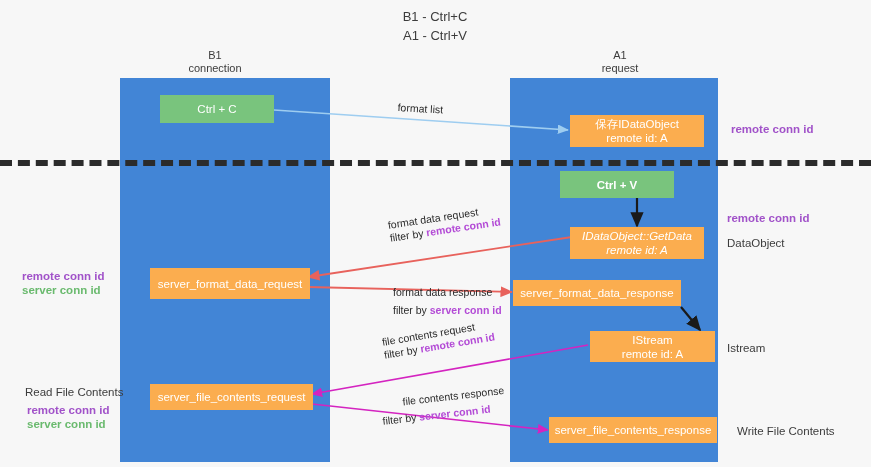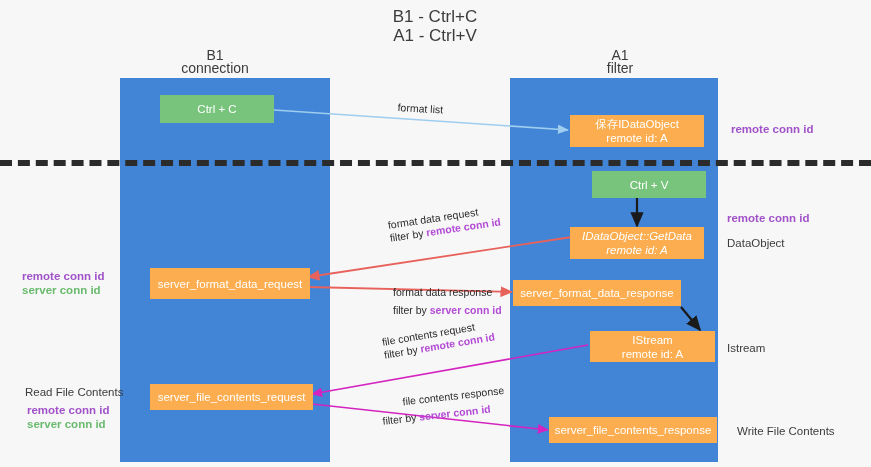--- a/index.html
+++ b/index.html
@@ -15,29 +15,29 @@
     font-family: "Liberation Sans", sans-serif;
     overflow: hidden;
   }
   .lane {
     position: absolute;
     background: #4285d6;
   }
   .col-title {
     position: absolute;
     text-align: center;
-    font-size: 14px;
+    font-size: 11px;
     color: #3c3c3c;
     line-height: 13px;
     white-space: pre-line;
   }
   .title-top {
     position: absolute;
     text-align: center;
-    font-size: 17px;
+    font-size: 13px;
     color: #3c3c3c;
     line-height: 19px;
     white-space: pre-line;
   }
   .node {
     position: absolute;
     box-sizing: border-box;
     display: flex;
     flex-direction: column;
     align-items: center;
@@ -91,21 +91,21 @@
 <body>
 
 <div id="canvas">
 
   <div class="title-top" style="left:335px; top:7px; width:200px;">B1 - Ctrl+C
 A1 - Ctrl+V</div>
 
   <div class="col-title" style="left:155px; top:49px; width:120px;">B1
 connection</div>
   <div class="col-title" style="left:560px; top:49px; width:120px;">A1
-filter</div>
+request</div>
 
   <div class="lane" style="left:120px; top:78px; width:210px; height:384px;"></div>
   <div class="lane" style="left:510px; top:78px; width:208px; height:384px;"></div>
 
   <svg class="overlay" viewBox="0 0 871 467">
     <defs>
       <marker id="ah-blue" markerWidth="7" markerHeight="6" refX="6.4" refY="3" orient="auto">
         <path d="M0,0 L7,3 L0,6 z" fill="#9ecdf0"></path>
       </marker>
       <marker id="ah-red" markerWidth="7" markerHeight="6" refX="6.4" refY="3" orient="auto">
@@ -134,21 +134,21 @@
     <line x1="312" y1="404" x2="548" y2="430" stroke="#d424c0" stroke-width="1.6" marker-end="url(#ah-mag)"></line>
   </svg>
 
   <div class="dashline" style="top:160px;"></div>
 
   <div class="node green" style="left:160px; top:95px; width:114px; height:28px;">Ctrl + C</div>
 
   <div class="node orange" style="left:570px; top:115px; width:134px; height:32px;text-align:center;">保存IDataObject
 remote id: A</div>
 
-  <div class="node green" style="left:592px; top:171px; width:114px; height:27px;">Ctrl + V</div>
+  <div class="node green" style="left:560px; top:171px; width:114px; height:27px;font-weight:bold;">Ctrl + V</div>
 
   <div class="node orange" style="left:570px; top:227px; width:134px; height:32px;font-style:italic;">IDataObject::GetData
 remote id: A</div>
 
   <div class="node orange" style="left:150px; top:268px; width:160px; height:31px;">server_format_data_request</div>
 
   <div class="node orange" style="left:513px; top:280px; width:168px; height:26px;">server_format_data_response</div>
 
   <div class="node orange" style="left:590px; top:331px; width:125px; height:31px;">IStream
 remote id: A</div>

